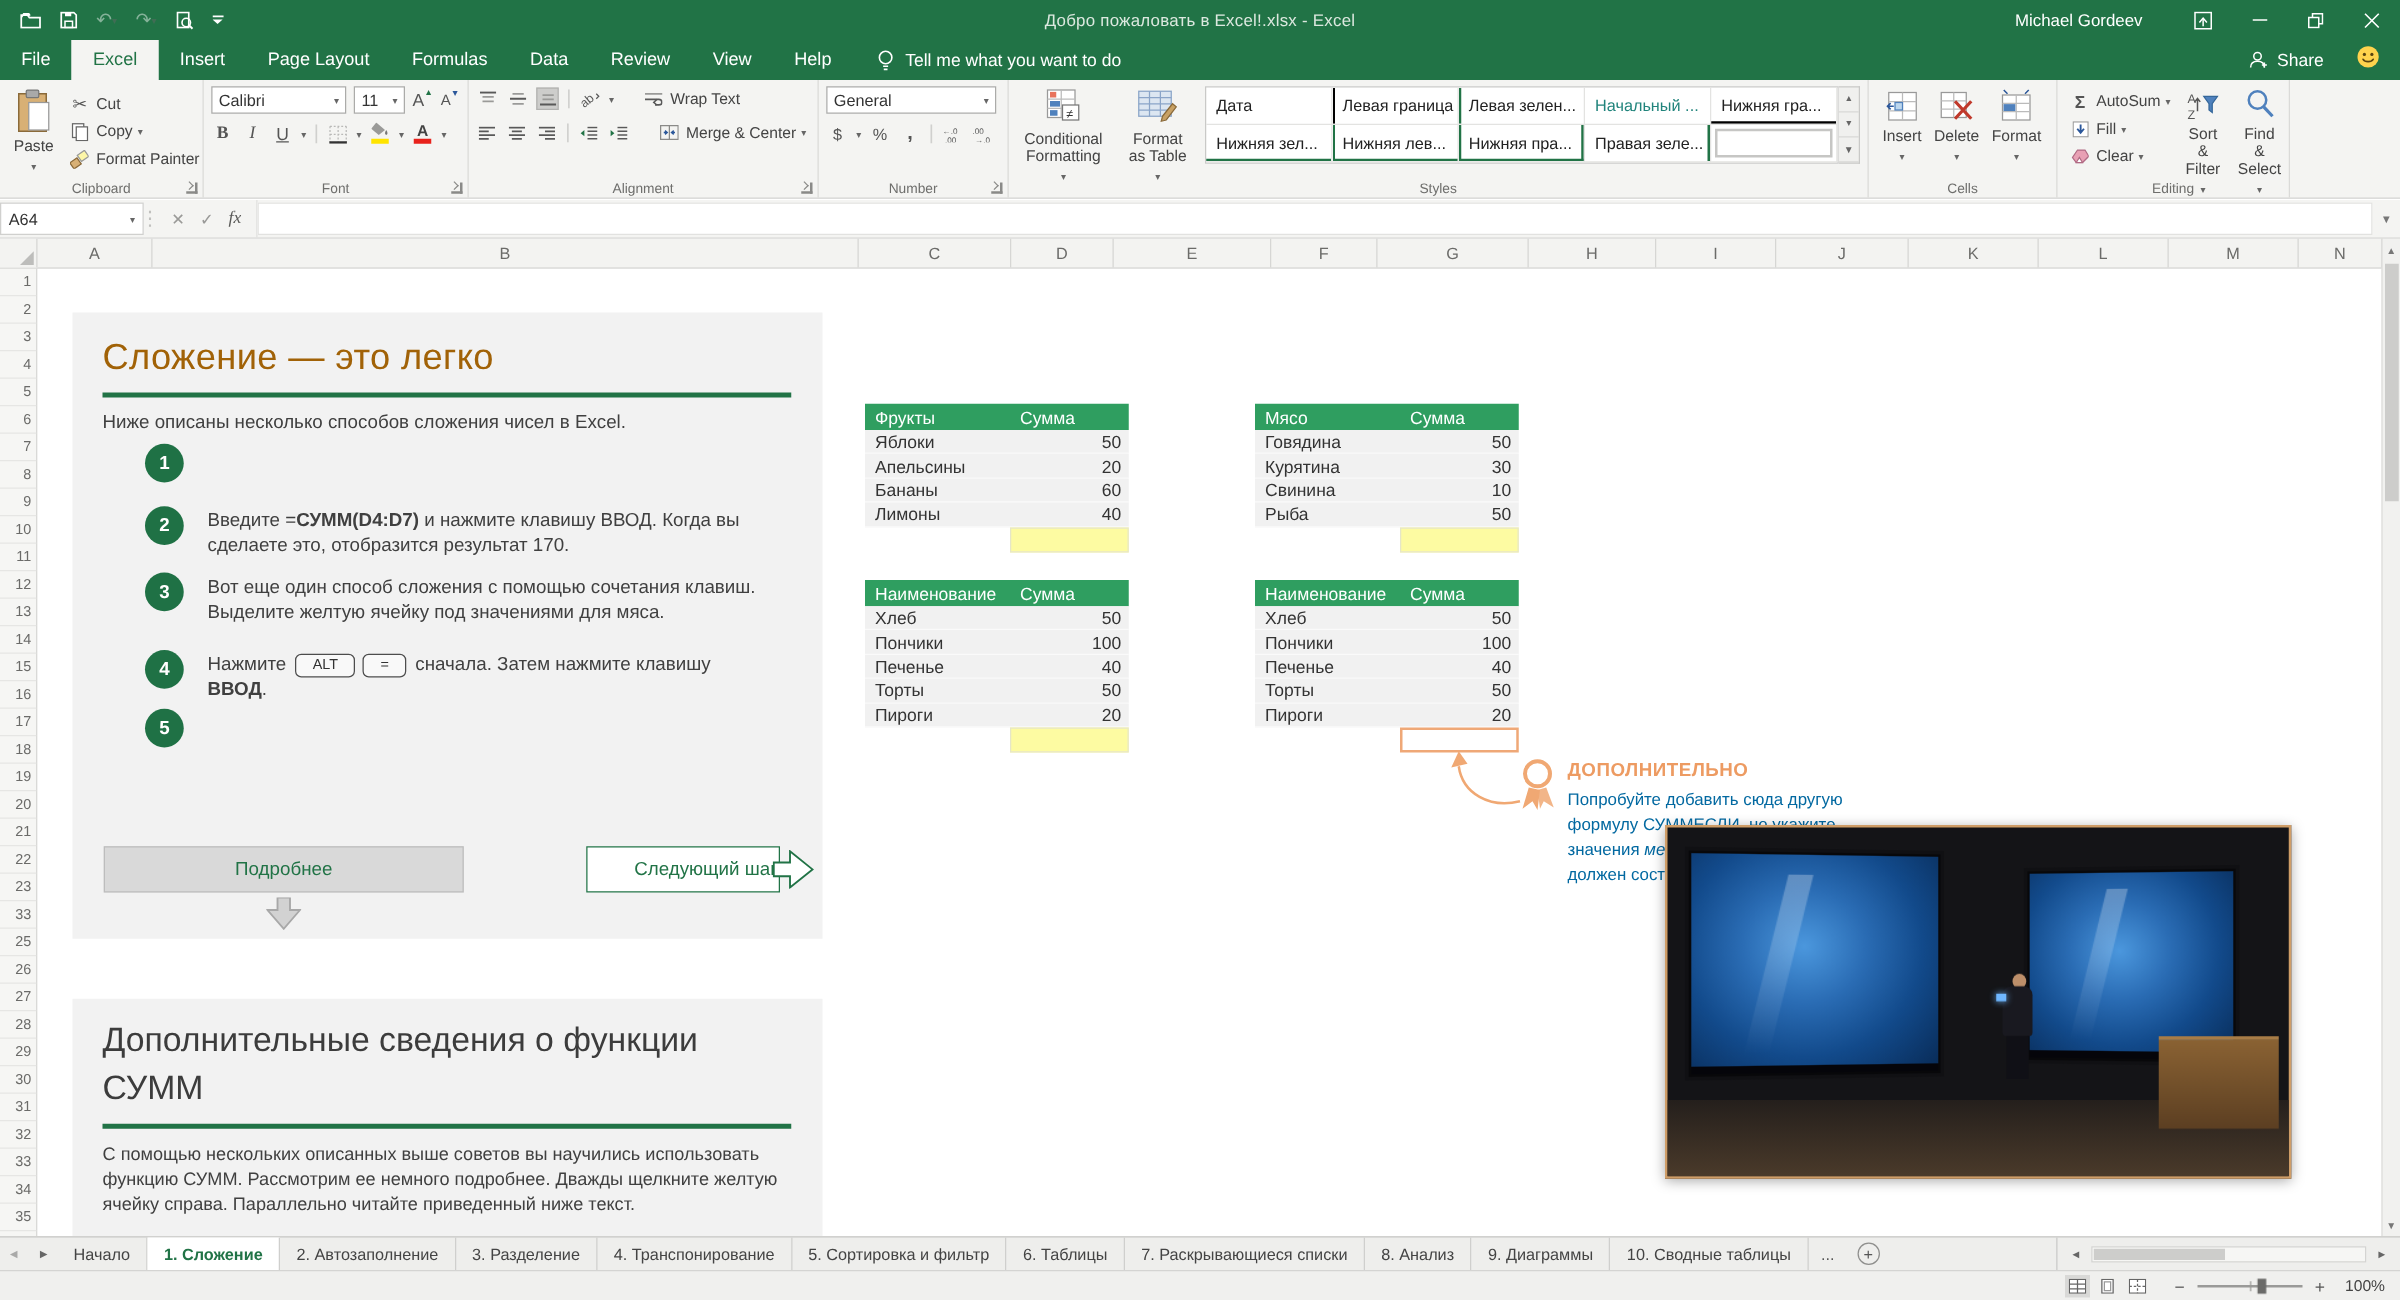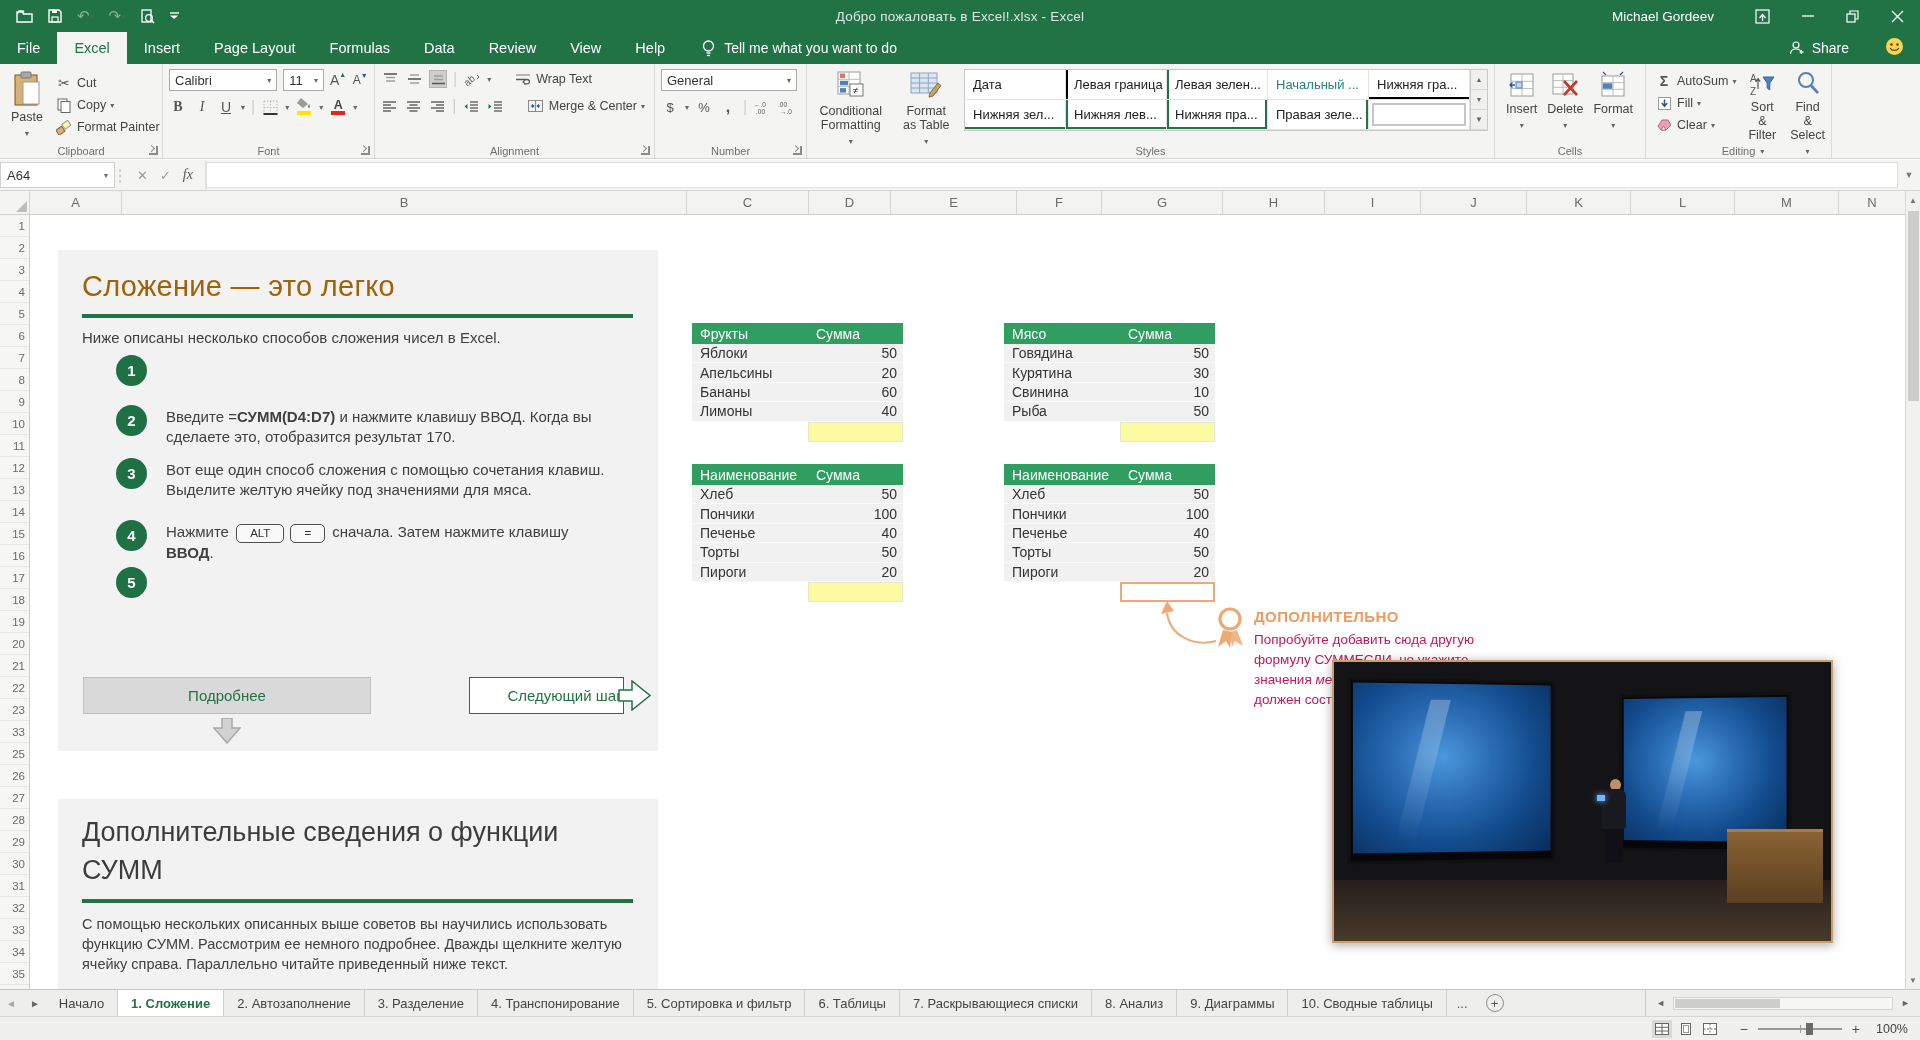--- a/index.html
+++ b/index.html
@@ -15,21 +15,21 @@
   .win-title { position:absolute; left:0; width:100%; text-align:center; font-size:13.5px; color:#dcE8df; letter-spacing:.2px; }
   .tb-right { margin-left:auto; display:flex; align-items:center; z-index:2; }
   .user-name { font-size:13.5px; margin-right:26px; color:#fff; }
   .winbtn { width:45px; height:32px; display:flex; align-items:center; justify-content:center; color:#fff; }
 
   
   .menubar { position:absolute; top:32px; left:0; width:100%; height:32px; background:#217346; display:flex; align-items:stretch; color:#fff; }
   .mtab { padding:0 17px; display:flex; align-items:center; font-size:14.5px; cursor:default; }
   .mtab.active { background:#f4f4f2; color:#217346; }
   .tellme { display:flex; align-items:center; gap:9px; margin-left:20px; font-size:14px; color:#fff; }
-  .mb-right { margin-left:auto; display:flex; align-items:center; gap:36px; padding-right:16px; }
+  .mb-right { margin-left:auto; display:flex; align-items:center; gap:26px; padding-right:16px; }
   .share-box { display:flex; align-items:center; gap:7px; font-size:14px; }
 
   
   .ribbon { position:absolute; top:64px; left:0; width:100%; height:95px; background:#f4f4f2; border-bottom:1px solid #d4d4d2; display:flex; color:#444; }
   .rgroup { position:relative; height:100%; border-right:1px solid #dadad8; padding:5px 6px 18px 6px; flex:none; }
   .rgroup-label { position:absolute; bottom:1px; left:0; width:100%; text-align:center; font-size:11px; color:#6e6e6c; }
   .launcher { position:absolute; bottom:3px; right:4px; width:9px; height:9px; border-right:2px solid #8a8a88; border-bottom:2px solid #8a8a88; }
   .launcher:before { content:""; position:absolute; right:2px; bottom:2px; width:4px; height:4px; border-right:1.5px solid #8a8a88; border-bottom:1.5px solid #8a8a88; transform:rotate(-45deg); }
   .bigbtn { display:flex; flex-direction:column; align-items:center; justify-content:flex-start; gap:3px; font-size:12.5px; color:#444; padding:2px 5px; text-align:center; line-height:14px; }
   .sbtn { display:inline-flex; align-items:center; gap:4px; padding:1px 3px; font-size:12.5px; color:#444; white-space:nowrap; }
@@ -98,21 +98,21 @@
   .trow { display:flex; background:#f1f1f1; height:19.4px; align-items:center; color:#333; border-bottom:1px solid rgba(255,255,255,.65); }
   .trow:last-of-type { border-bottom:1px solid #c9c9c9; }
   .tname { width:116px; flex:none; padding-left:8px; }
   .tval { flex:1; text-align:right; padding-right:6px; }
   .tfoot { position:absolute; left:116px; width:95px; height:20px; }
   .tfoot.yellow { background:#fdfba2; border:1px solid #e6e6c8; }
   .tfoot.orange { background:#fff; border:2px solid #efa877; }
 
   
   .callout-title { position:absolute; font-size:15px; font-weight:bold; color:#ed9b62; letter-spacing:.4px; }
-  .callout-line { position:absolute; font-size:13.5px; color:#be185d; }
+  .callout-line { position:absolute; font-size:13.5px; color:#0369a1; }
   .callout-line i { font-style:italic; }
 
   
   .video { position:absolute; left:1302px; top:445px; width:501px; height:283px; border:2px solid #cf9d67; background:#141417; overflow:hidden; box-shadow:0 2px 10px rgba(0,0,0,.35); }
   .vfloor { position:absolute; left:0; bottom:0; width:100%; height:22%; background:linear-gradient(#241f1c,#4a3a2a); }
   .screen { position:absolute; background:#08080a; border:3px solid #101013; }
   .screen .wall { position:absolute; inset:2px; background:radial-gradient(ellipse at 45% 42%, #4b97dd 0%, #2a6cb4 32%, #124a8b 62%, #082a55 100%); }
   .screen .beam { position:absolute; left:30%; top:10%; width:10%; height:80%; background:linear-gradient(rgba(255,255,255,.28), rgba(255,255,255,0)); transform:skewX(-14deg); }
   .screen .bar { position:absolute; left:2px; right:2px; bottom:2px; height:6px; background:#05050a; }
   .presenter { position:absolute; }

